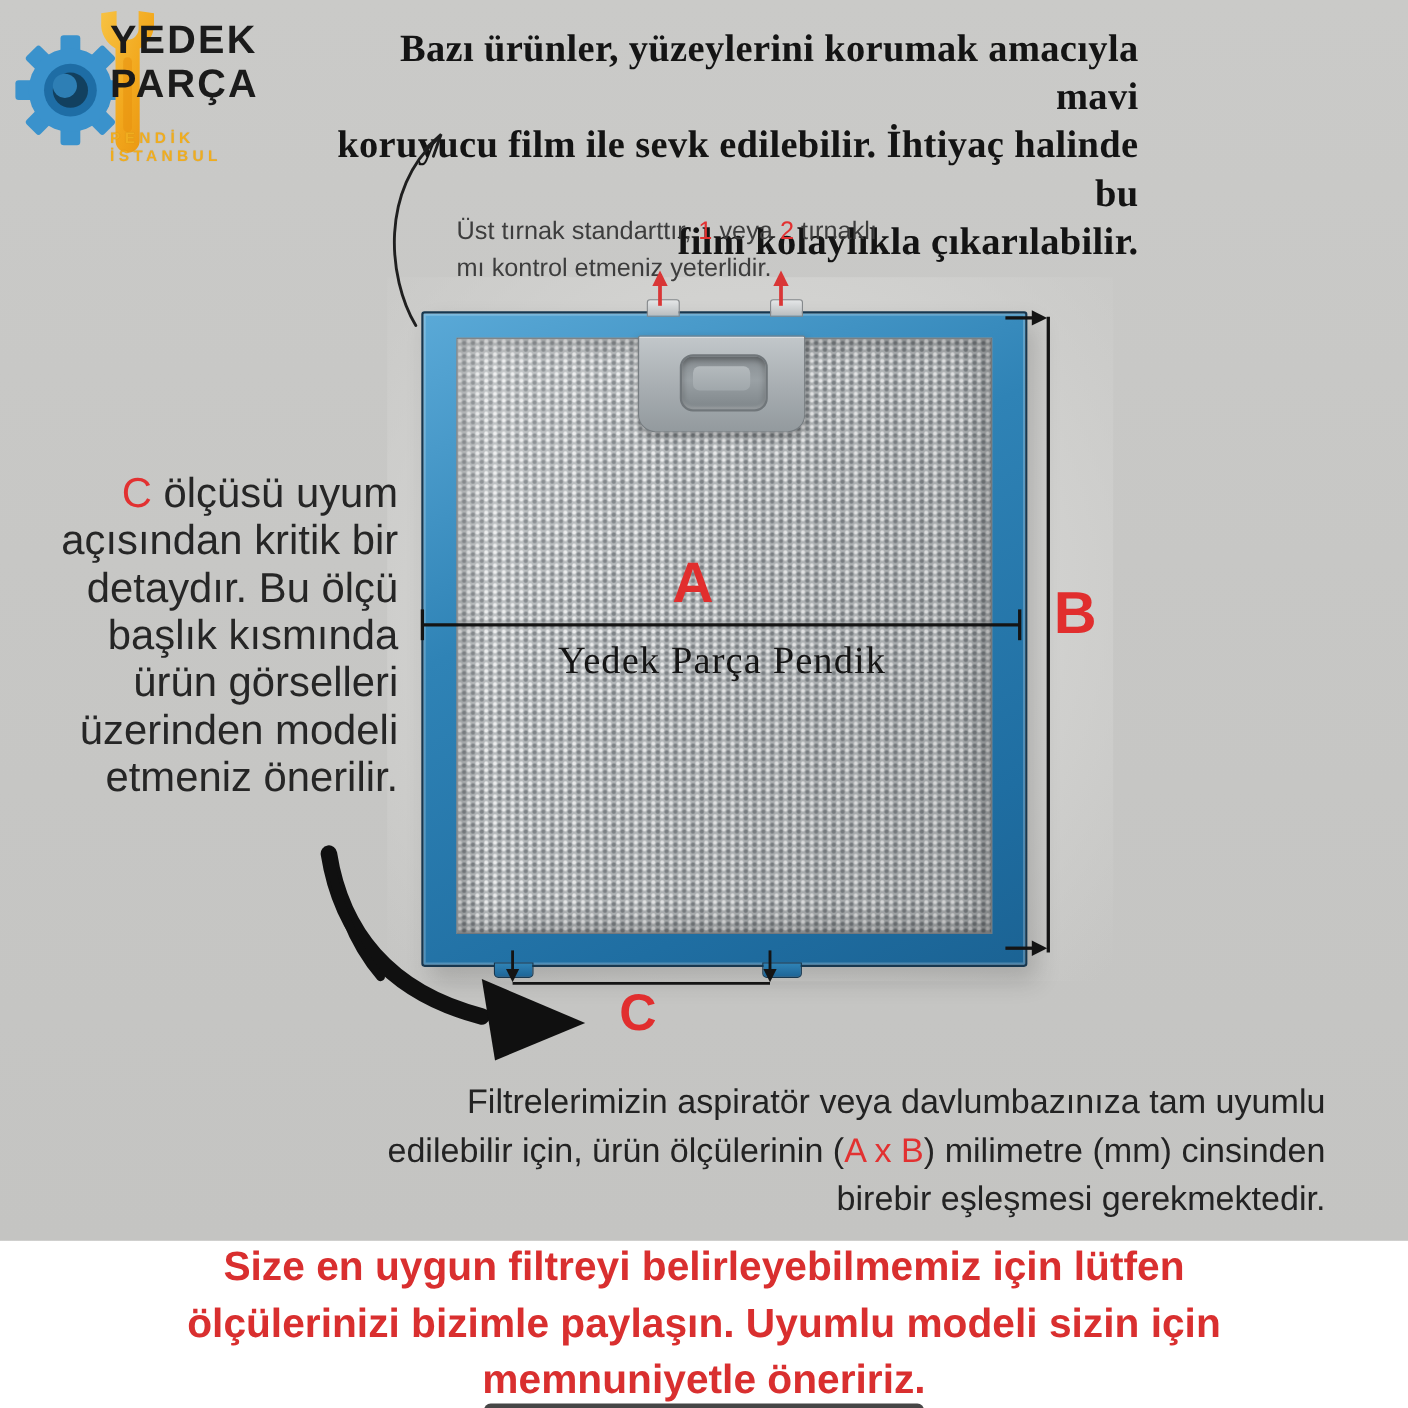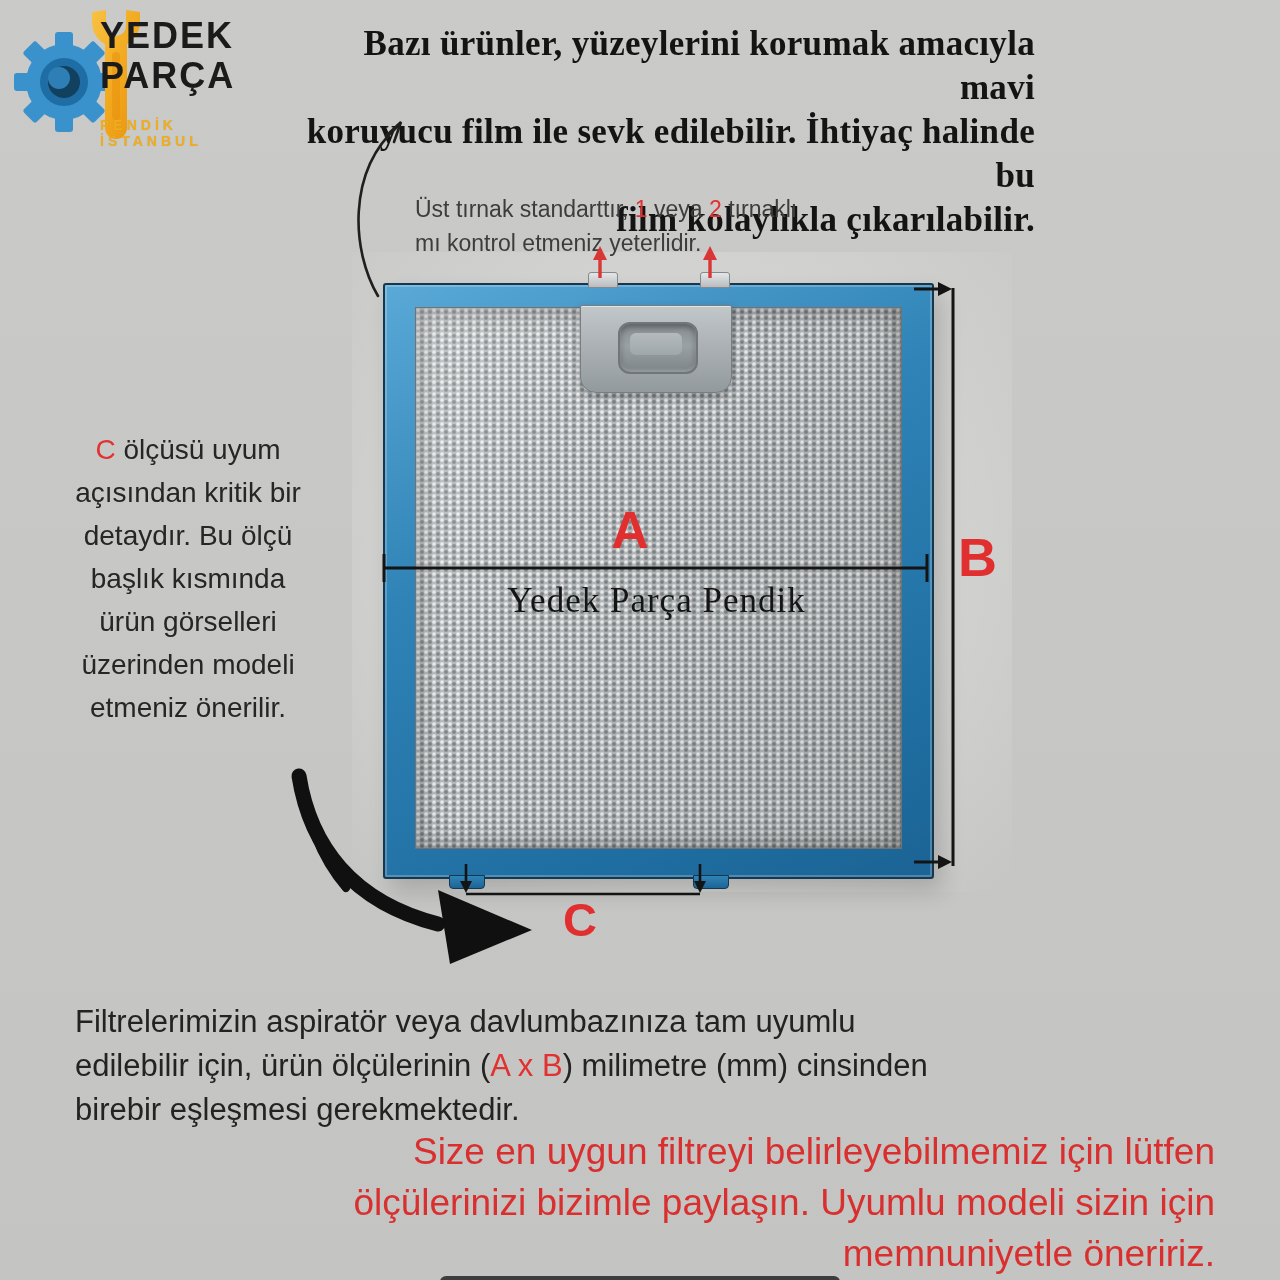--- a/index.html
+++ b/index.html
@@ -1,17 +1,17 @@
 <!DOCTYPE html>
 <html><head>
 <meta charset="utf-8">
 <style>
   html,body{margin:0;padding:0;}
   body{width:1280px;height:1280px;overflow:hidden;font-family:"Liberation Sans",sans-serif;}
-  .stage{position:relative;width:1280px;height:1280px;
+  .stage{position:relative;width:1280px;height:1128px;
     background:linear-gradient(180deg,#cacac8 0%,#c7c7c5 45%,#c4c4c2 100%);}
   .abs{position:absolute;}
 
   
   .logo{left:8px;top:10px;width:250px;height:125px;}
   .logo-text{position:absolute;left:92px;top:6px;width:160px;color:#1b1b1b;}
   .logo-line{font-weight:800;font-size:36px;letter-spacing:2px;line-height:40px;
     font-family:"Liberation Sans",sans-serif;}
   .logo-sub{margin-top:21px;font-weight:800;font-size:14px;letter-spacing:4px;color:#f0ad1e;
     text-shadow:0 0 1px rgba(0,0,0,.15);}
@@ -63,28 +63,28 @@
 
   
   .dim-label{font-weight:800;color:#e12e2e;font-family:"Liberation Sans",sans-serif;}
   .label-a{left:595px;top:500px;width:70px;text-align:center;font-size:52px;}
   .label-b{left:958px;top:526px;width:70px;font-size:54px;}
   .label-c{left:545px;top:892px;width:70px;text-align:center;font-size:47px;}
   .watermark{left:385px;top:581px;width:543px;text-align:center;color:#151515;
     font-family:"Liberation Serif",serif;font-weight:400;font-size:35px;letter-spacing:1px;}
 
   
-  .left-note{left:14px;top:428px;width:348px;text-align:center;color:#262626;
-    font-size:28px;line-height:43px;font-weight:500;}
-
-  
-  .fit-note{left:75px;top:1000px;width:1130px;text-align:left;color:#232323;
+  .left-note{left:14px;top:428px;width:348px;text-align:right;color:#262626;
+    font-size:38px;line-height:43px;font-weight:500;}
+
+  
+  .fit-note{left:75px;top:980px;width:1130px;text-align:right;color:#232323;
     font-size:31px;line-height:44px;font-weight:500;}
-  .cta-note{left:65px;top:1126px;width:1150px;text-align:right;color:#d92f2f;
-    font-size:37px;line-height:51px;font-weight:400;}
+  .cta-note{left:65px;top:1126px;width:1150px;text-align:center;color:#d92f2f;
+    font-size:37px;line-height:51px;font-weight:700;}
 
   .home-bar{left:440px;top:1276px;width:400px;height:12px;border-radius:6px;background:#262626;opacity:.85;}
 
   .overlay{left:0;top:0;width:1280px;height:1280px;pointer-events:none;}
 </style>
 </head>
 <body>
 
 <div class="stage">
 

